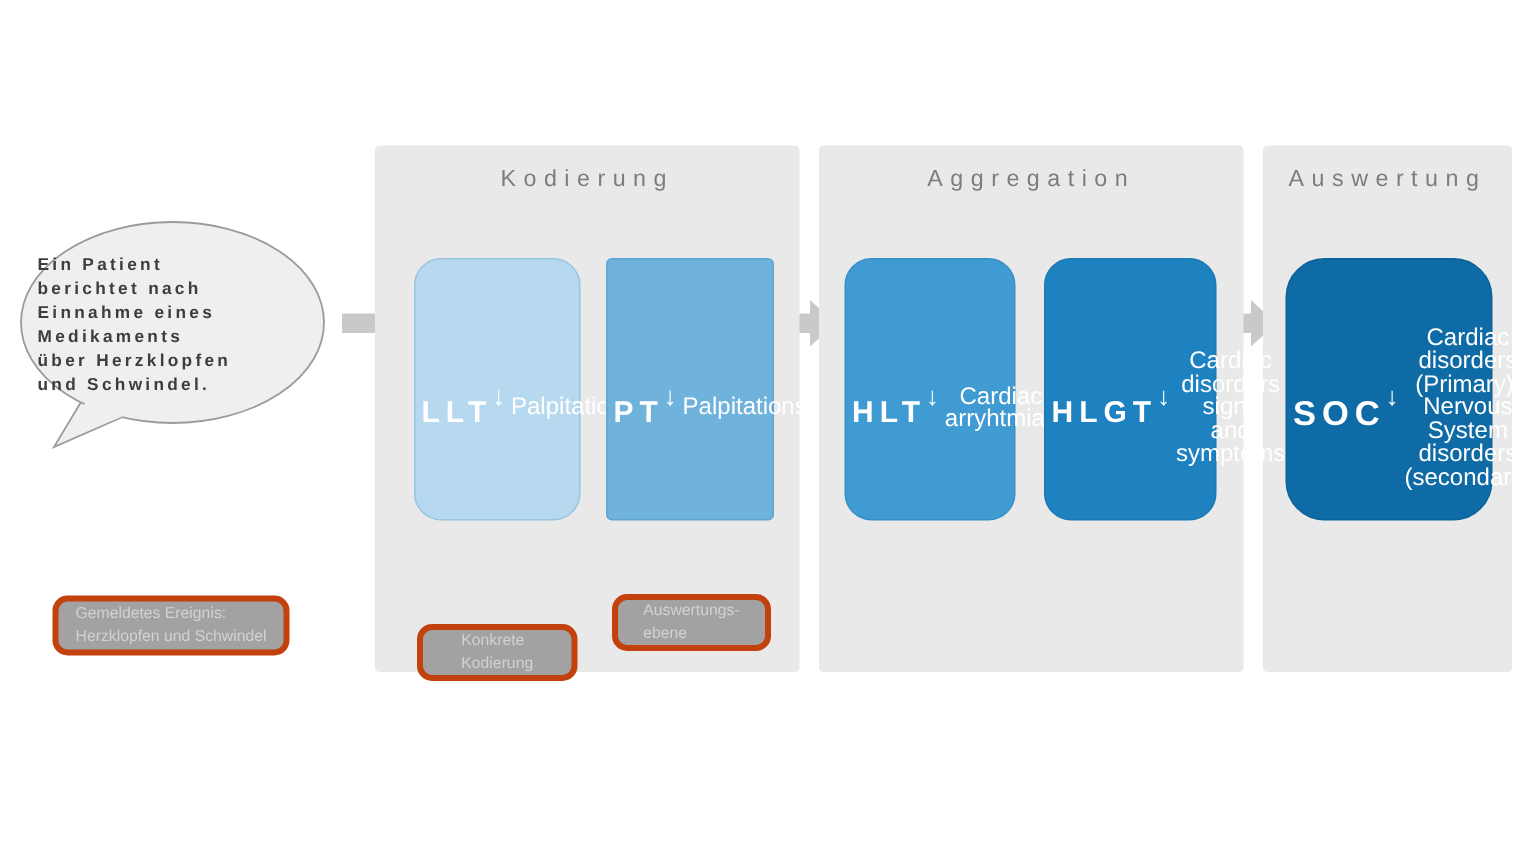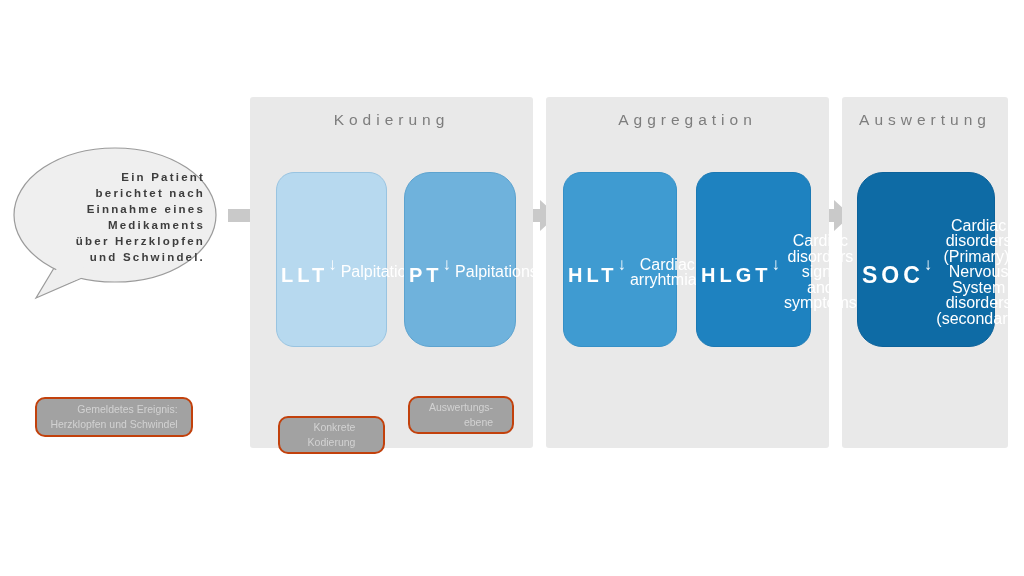--- a/index.html
+++ b/index.html
@@ -4,21 +4,21 @@
 <style>
   html,body{margin:0;padding:0;}
   body{
     width:1024px;height:576px;position:relative;background:#ffffff;
     font-family:"Liberation Sans",sans-serif;overflow:hidden;
   }
   
   .bubble-svg{position:absolute;left:5px;top:140px;}
   .bubble-text{
     position:absolute;left:25px;top:169px;width:180px;
-    text-align:right;font-size:11.5px;font-weight:700;
+    text-align:left;font-size:11.5px;font-weight:700;
     letter-spacing:2.2px;line-height:16px;color:#3d3d3d;
     white-space:pre-line;
   }
   
   .flow-arrow{position:absolute;}
   
   .panel{
     position:absolute;top:97px;height:351px;background:#e9e9e9;
     border-radius:3px;
   }
@@ -29,40 +29,40 @@
     position:absolute;top:14px;left:0;right:0;text-align:center;
     font-size:15.5px;letter-spacing:5px;color:#7d7d7d;
   }
   
   .mbox{
     position:absolute;top:172px;height:175px;
     display:flex;flex-direction:row;align-items:center;
     color:#ffffff;text-align:center;box-sizing:border-box;
   }
   #box-llt {left:276px;width:111px;background:#b7d9ef;border:1px solid #99c4e1;border-radius:18px;}
-  #box-pt  {left:404px;width:112px;background:#6fb2dc;border:1px solid #5da3cf;border-radius:26px;}
+  #box-pt  {left:404px;width:112px;background:#6fb2dc;border:1px solid #5da3cf;border-radius:4px;}
   #box-hlt {left:563px;width:114px;background:#3f9bd1;border:1px solid #3590c7;border-radius:18px;text-align:center;}
   #box-hlgt{left:696px;width:115px;background:#1e82c0;border:1px solid #1b79b4;border-radius:18px;}
   #box-soc {left:857px;width:138px;background:#0e6ba5;border:1px solid #0c629a;border-radius:26px;}
   .mbox .code{
     margin-top:31px;font-weight:700;font-size:20px;
     letter-spacing:4px;padding-left:4px;line-height:26px;
   }
   #box-soc .code{font-size:23px;}
   .mbox .darr{margin-top:10px;font-size:17px;line-height:20px;}
   .mbox .term{
     margin-top:25px;font-size:16px;line-height:15.5px;
     white-space:pre-line;padding:0 4px;
   }
   
   .chip{
-    position:absolute;background:#a2a2a2;border:2px solid #c2410c;
+    position:absolute;background:#a2a2a2;border:4px solid #c2410c;
     border-radius:10px;color:#d2d2d2;
     display:flex;align-items:center;justify-content:center;
-    text-align:right;font-size:10.5px;line-height:15px;
+    text-align:left;font-size:10.5px;line-height:15px;
     white-space:pre-line;box-sizing:border-box;font-weight:500;
   }
   #chip-event   {left:35px; top:397px;width:158px;height:40px;}
   #chip-konkrete{left:278px;top:416px;width:107px;height:38px;}
   #chip-ebene   {left:408px;top:396px;width:106px;height:38px;}
 </style>
 </head>
 <body>
 
 <svg class="bubble-svg" width="225" height="170" viewBox="0 0 225 170">

